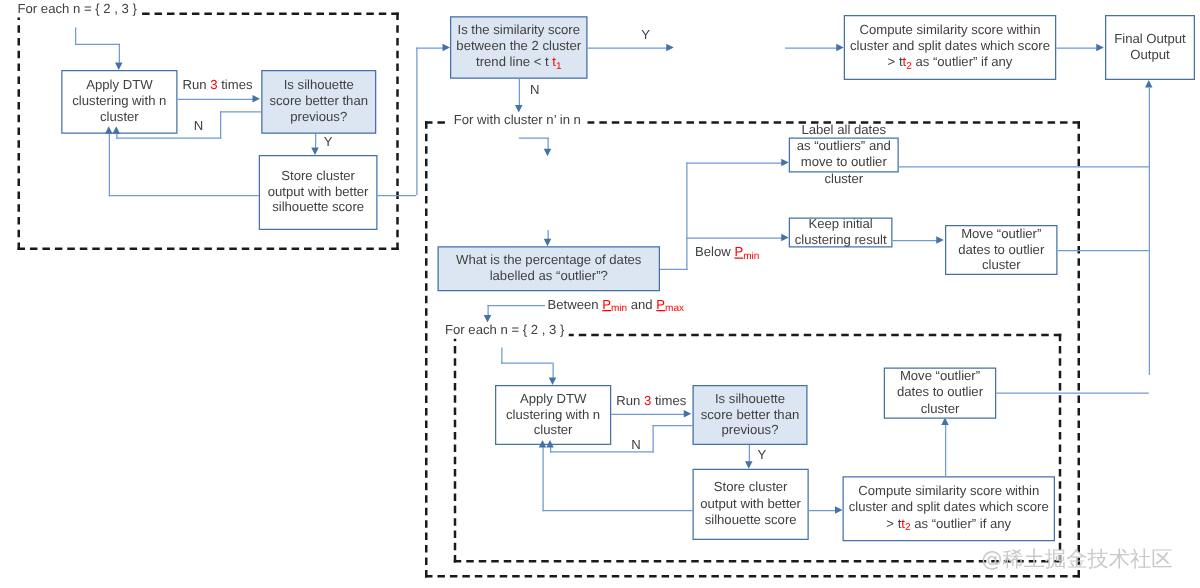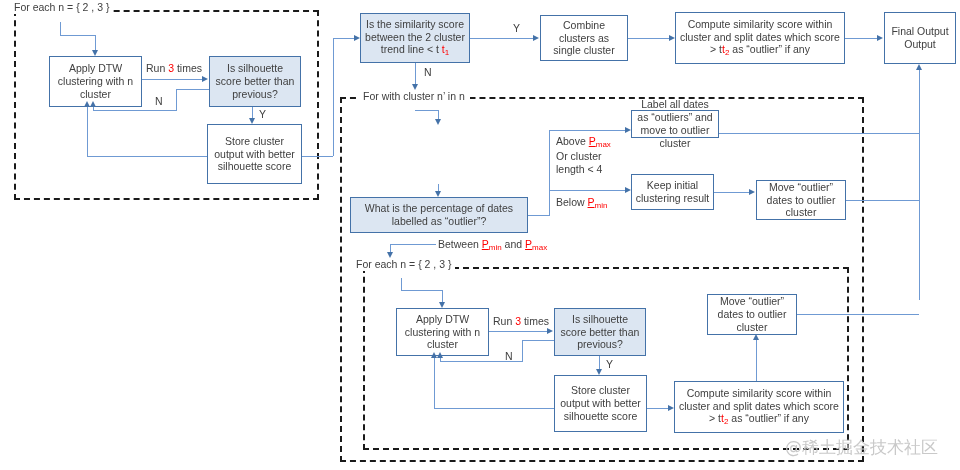--- a/index.html
+++ b/index.html
@@ -107,21 +107,20 @@
   <div class="ar r" style="left:354px;top:34.5px;"></div>
 
   <div class="box shaded" style="left:360px;top:13px;width:110px;height:50px;">
     <span class="t"><span>Is the similarity score between the 2 cluster trend line &lt; t</span><span class="red">&nbsp;t<span class="sub">1</span></span></span>
   </div>
 
   <div class="lbl" style="left:513px;top:22px;">Y</div>
   <div class="h" style="left:470px;top:38px;width:64px;"></div>
   <div class="ar r" style="left:533px;top:34.5px;"></div>
 
-  <div class="box" style="left:540px;top:15px;width:88px;height:46px;">Combine clusters as single cluster</div>
 
   <div class="h" style="left:628px;top:38px;width:42px;"></div>
   <div class="ar r" style="left:669px;top:34.5px;"></div>
 
   <div class="box" style="left:675px;top:12px;width:170px;height:52px;">
     <span class="t"><span>Compute similarity score within cluster and split dates which score</span><br>
       <span>&gt; t</span><span class="red">t<span class="sub">2</span></span><span> as “outlier” if any</span></span>
   </div>
 
   <div class="h" style="left:845px;top:38px;width:33px;"></div>
@@ -142,41 +141,36 @@
   <div class="h" style="left:415px;top:110px;width:24px;"></div>
   <div class="v" style="left:438px;top:110px;height:10px;"></div>
   <div class="ar d" style="left:435px;top:119px;"></div>
 
 
   <div class="v" style="left:438px;top:184px;height:8px;"></div>
   <div class="ar d" style="left:435px;top:191px;"></div>
 
   <div class="box shaded" style="left:350px;top:197px;width:178px;height:36px;">What is the percentage of dates labelled as “outlier”?</div>
 
-  <div class="lbl" style="left:556px;top:135px;">
-    <span>Above </span><span class="pv"><span>P</span><span class="sub">max</span></span><br>
-    <span>Or cluster</span><br>
-    <span>length &lt; 4</span>
-  </div>
   <div class="h" style="left:528px;top:215px;width:22px;"></div>
   <div class="v" style="left:549px;top:130px;height:86px;"></div>
   <div class="h" style="left:549px;top:130px;width:77px;"></div>
   <div class="ar r" style="left:625px;top:126.5px;"></div>
 
   <div class="box" style="left:631px;top:110px;width:88px;height:28px;">Label all dates as “outliers” and move to outlier cluster</div>
 
   <div class="h" style="left:719px;top:133px;width:200px;"></div>
 
   <div class="lbl" style="left:556px;top:196px;">
     <span>Below </span><span class="pv"><span>P</span><span class="sub">min</span></span>
   </div>
   <div class="h" style="left:549px;top:190px;width:77px;"></div>
   <div class="ar r" style="left:625px;top:186.5px;"></div>
 
-  <div class="box" style="left:631px;top:174px;width:83px;height:36px;">Keep initial clustering result</div>
+  <div class="box" style="left:631px;top:174px;width:83px;height:24px;">Keep initial clustering result</div>
 
   <div class="h" style="left:714px;top:192px;width:36px;"></div>
   <div class="ar r" style="left:749px;top:188.5px;"></div>
 
   <div class="box" style="left:756px;top:180px;width:90px;height:40px;">Move “outlier” dates to outlier cluster</div>
 
   <div class="h" style="left:846px;top:200px;width:73px;"></div>
 
   <div class="lbl" style="left:438px;top:238px;">
     <span>Between </span><span class="pv"><span>P</span><span class="sub">min</span></span><span> and </span><span class="pv"><span>P</span><span class="sub">max</span></span>

